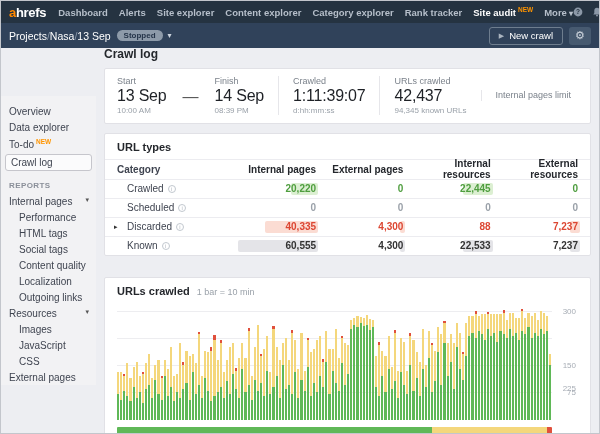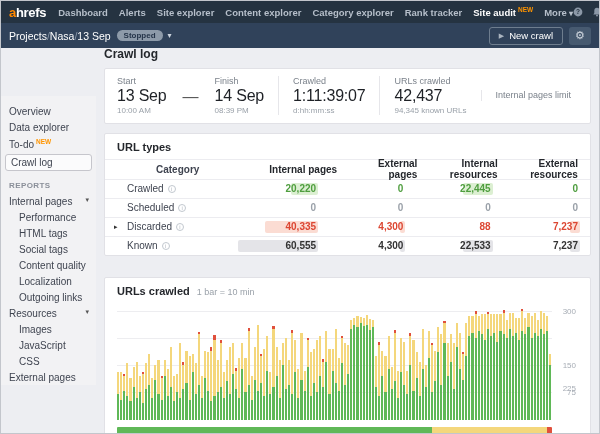--- a/index.html
+++ b/index.html
@@ -60,21 +60,21 @@
   .stat-label { font-size:9px; color:#7b828b; margin-bottom:1px; white-space:nowrap; }
   .stat-value { font-size:16px; color:#1e2126; letter-spacing:-.2px; white-space:nowrap; }
   .stat-sub { font-size:8px; color:#9aa1a9; margin-top:1px; white-space:nowrap; }
   .stat-dash { font-size:16px; color:#555; padding:0 2px; margin-top:3px; }
 
   
   .urltypes-card { margin-bottom:21px; }
   .card-title { font-size:11px; font-weight:bold; color:#24272c; padding:7px 12px 6px 12px; }
   .ut-row { display:flex; align-items:center; height:19px; border-top:1px solid #ececf0;
             font-size:10px; }
-  .ut-row.header { font-weight:bold; color:#24272c; height:20px;padding-left:39px; }
+  .ut-row.header { font-weight:bold; color:#24272c; height:20px; }
   .ut-cell { position:relative; padding-right:12px; text-align:right; width:18%; }
   .ut-cat { width:28%; text-align:left; padding-left:22px; position:relative; color:#3f4450; }
   .ut-row.header .ut-cat { padding-left:12px; }
   .row-caret { position:absolute; left:9px; top:50%; transform:translateY(-50%);
                font-size:7px; color:#333; }
   .info-icon { display:inline-block; width:8px; height:8px; border:1px solid #c2c8cf;
                border-radius:50%; color:#b2b9c1; font-size:6px; line-height:7px;
                text-align:center; margin-left:4px; vertical-align:1px; font-style:normal; }
   .databar { position:absolute; right:10px; top:50%; transform:translateY(-50%);
              height:12px; border-radius:2px; }

